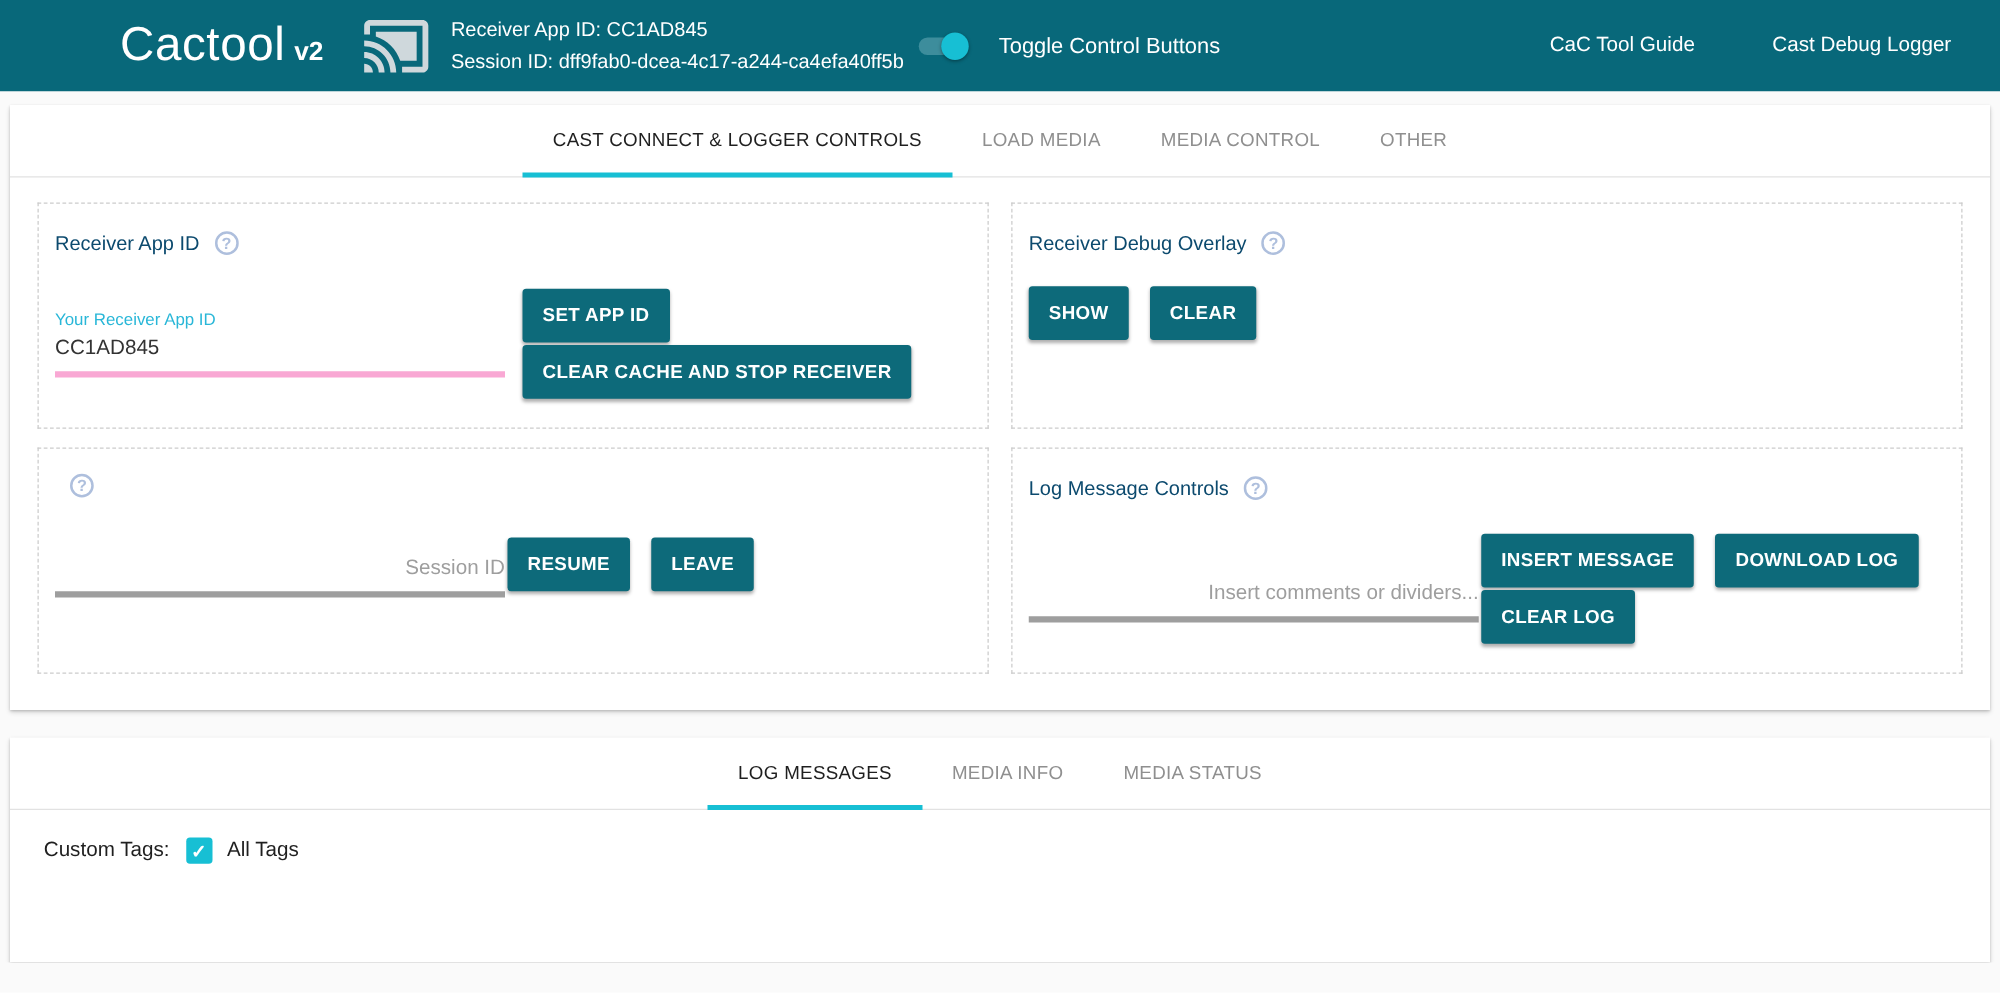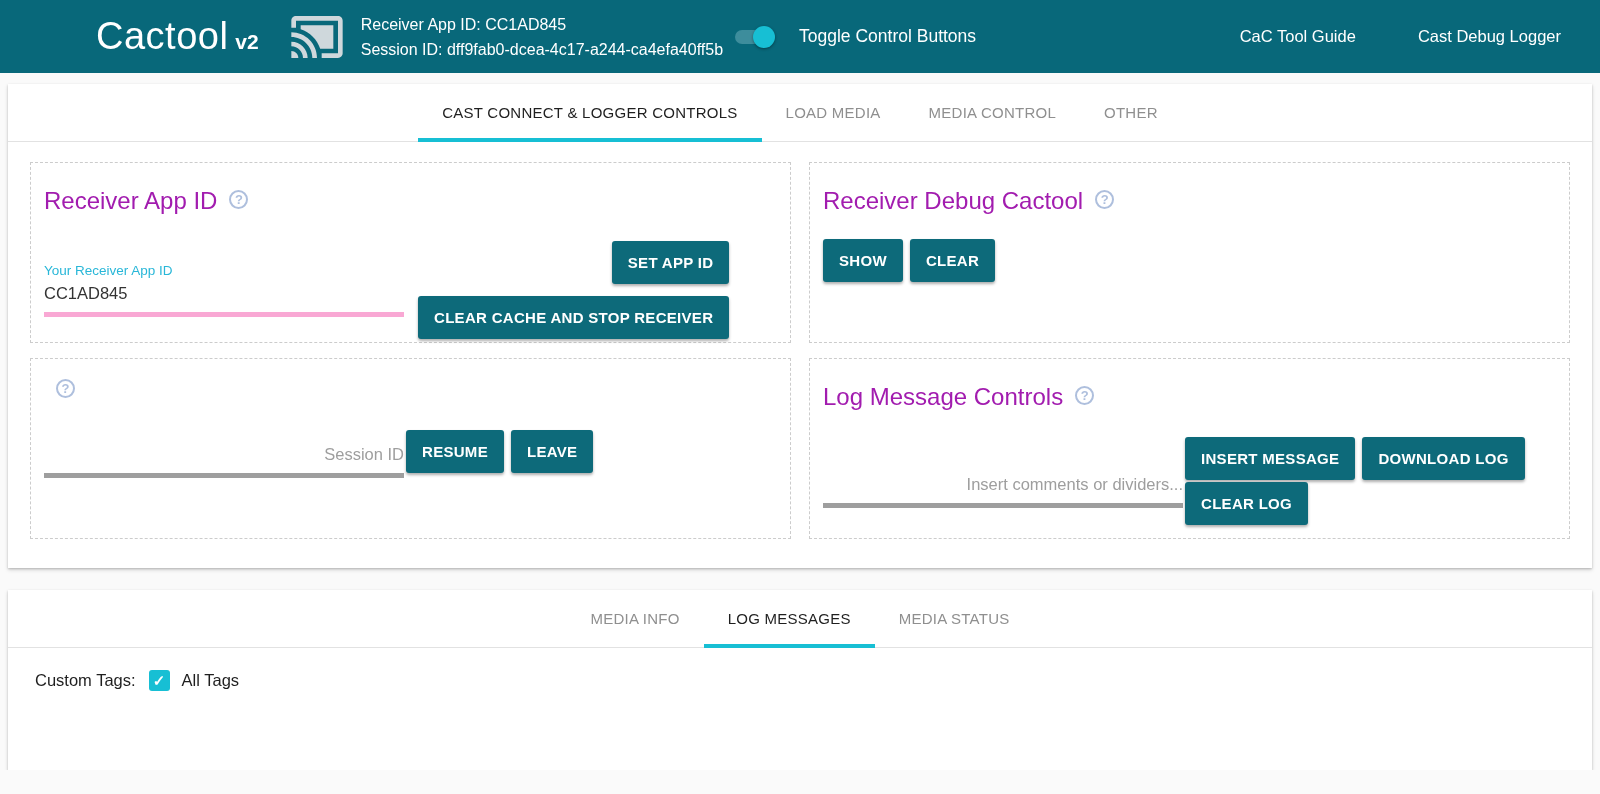--- a/index.html
+++ b/index.html
@@ -93,21 +93,21 @@
     row-gap: 15px;
     margin: 20px 22px 0;
   }
   .card {
     border: 1px dashed #cccccc;
     height: 181px;
     padding: 24px 13px 0;
     background: #fff;
   }
   .card-title-row { display: flex; align-items: center; }
-  .card-title { color: #a21caf; font-size: 24px; font-weight: 400; }
+  .card-title { color: #0c4a6e; font-size: 16px; font-weight: 400; }
   .help-icon {
     margin-left: 12px;
     width: 19px; height: 19px;
     border: 2px solid #aebfdd;
     border-radius: 50%;
     color: #aebfdd;
     font-size: 13px; font-weight: 700;
     display: flex; align-items: center; justify-content: center;
     cursor: pointer;
     margin-top: -4px;
@@ -138,22 +138,22 @@
     border-radius: 3px;
     font-family: "Liberation Sans", sans-serif;
     font-size: 15px;
     font-weight: 700;
     letter-spacing: 0.3px;
     padding: 13px 16px;
     cursor: pointer;
     box-shadow: 0 2px 3px rgba(0,0,0,0.32);
     white-space: nowrap;
   }
-  .btn-col { display: flex; flex-direction: column; align-items: flex-end; gap: 12px; margin-left: 2px; padding-left: 12px; }
-  .btn-row { display: flex; gap: 7px; }
+  .btn-col { display: flex; flex-direction: column; align-items: flex-start; gap: 2px; margin-left: 2px; padding-left: 12px; }
+  .btn-row { display: flex; gap: 17px; }
   .btn-stack { display: flex; flex-direction: column; align-items: flex-start; gap: 2px; margin-left: 2px; }
 
   
   .log-filter-row {
     display: flex;
     align-items: center;
     margin: 22px 0 0 27px;
     font-size: 16.5px;
     color: #1f1f1f;
   }
@@ -218,21 +218,21 @@
         </div>
         <div class="btn-col">
           <button class="btn">SET APP ID</button>
           <button class="btn">CLEAR CACHE AND STOP RECEIVER</button>
         </div>
       </div>
     </section>
 
     <section class="card">
       <div class="card-title-row">
-        <h2 class="card-title">Receiver Debug Cactool</h2>
+        <h2 class="card-title">Receiver Debug Overlay</h2>
         <span class="help-icon">?</span>
       </div>
       <div class="card-content" style="margin-top:24px;">
         <div class="btn-row">
           <button class="btn">SHOW</button>
           <button class="btn">CLEAR</button>
         </div>
       </div>
     </section>
 
@@ -268,22 +268,22 @@
           <button class="btn">CLEAR LOG</button>
         </div>
       </div>
     </section>
 
   </div>
 </main>
 
 <section class="panel bottom">
   <nav class="tabs">
+    <div class="tab active">LOG MESSAGES</div>
     <div class="tab">MEDIA INFO</div>
-    <div class="tab active">LOG MESSAGES</div>
     <div class="tab">MEDIA STATUS</div>
   </nav>
   <div class="log-filter-row">
     <span>Custom Tags:</span>
     <span class="checkbox">✓</span>
     <span class="all-tags-label">All Tags</span>
   </div>
 </section>
 
 </body></html>

